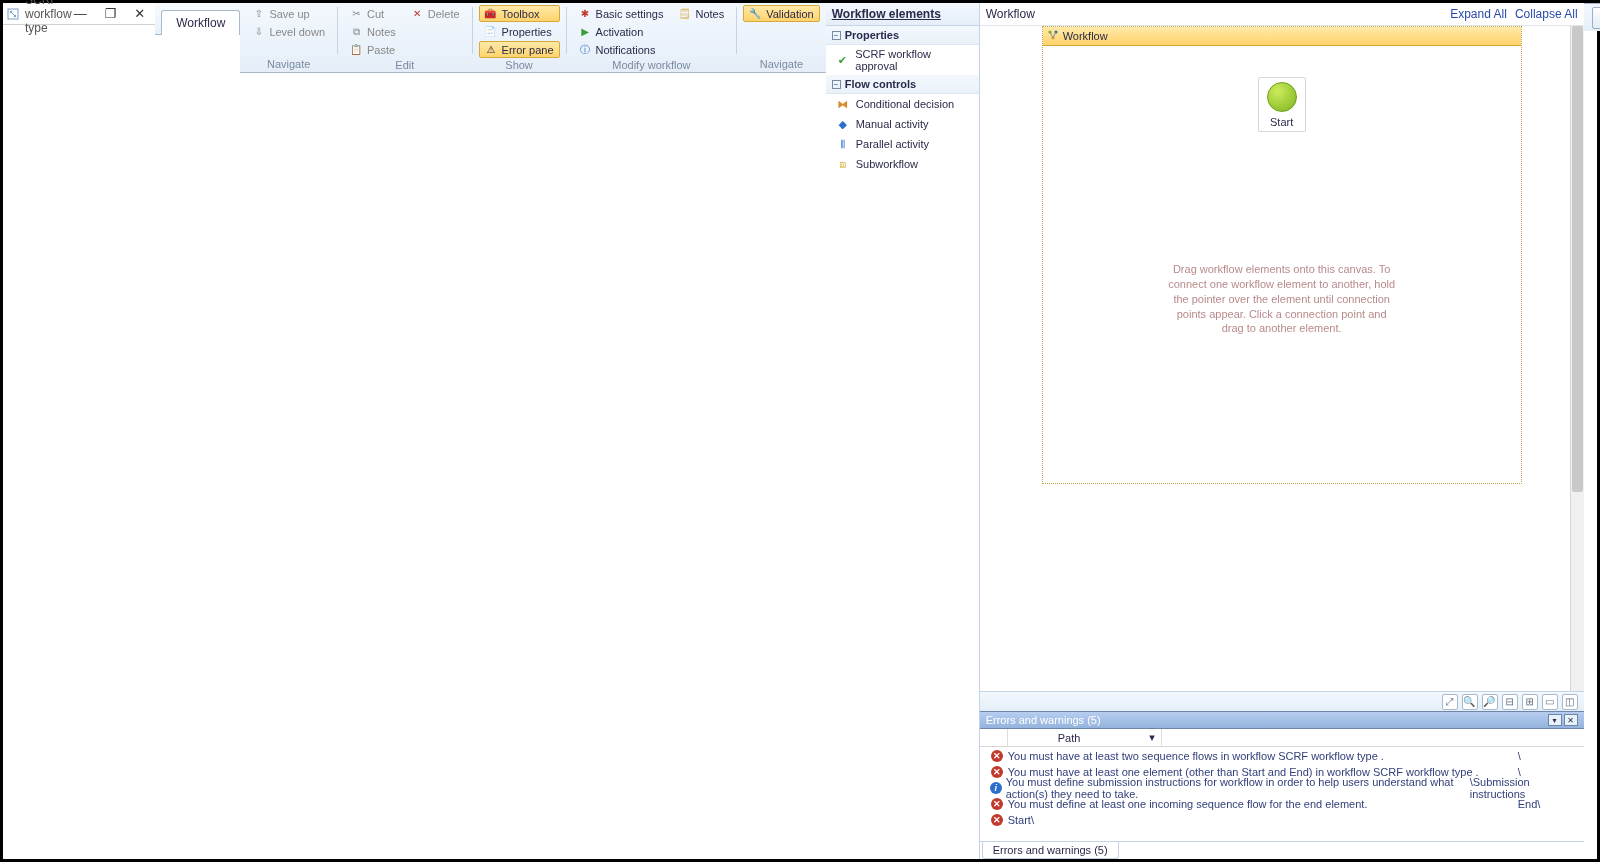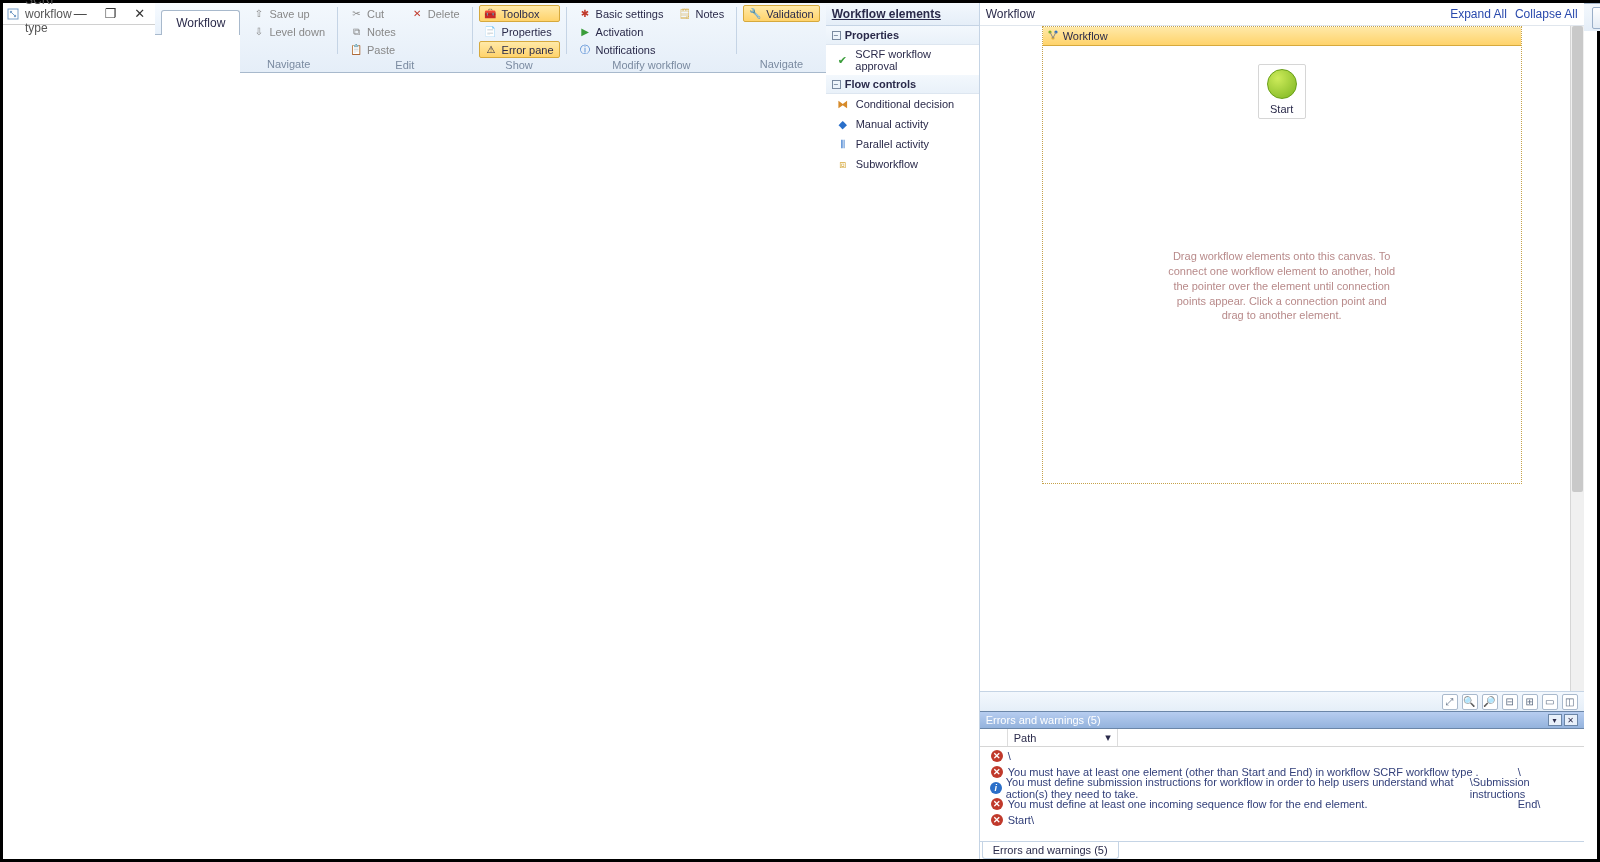--- a/index.html
+++ b/index.html
@@ -43,38 +43,38 @@
 .breadcrumb-row .crumb { color: #2a2a4a; font-size: 12px; }
 .breadcrumb-row .links { margin-left:auto; display:flex; gap:8px; }
 .breadcrumb-row .links a { color: #2a4aad; text-decoration: none; font-size: 12px; }
 
 .canvas-area { flex: 1; display:flex; justify-content:center; overflow:hidden; background:#fff; position:relative; }
 .canvas-scroll { position:absolute; right:0; top:0; bottom:0; width:14px; background:#f0f0f0; border-left:1px solid #d6d6d6; }
 .canvas-scroll .thumb { position:absolute; top:0; left:1px; right:1px; height:70%; background:#c9c9c9; border-radius:2px; }
 .workflow-box { margin-top: 0; width: 480px; height: 458px; border: 1px dotted #c6a24a; background:#fff; display:flex; flex-direction:column; }
 .workflow-box .wf-header { background: linear-gradient(#ffe9a8, #ffd36b); padding: 2px 4px; display:flex; align-items:center; gap:4px; border-bottom:1px solid #d6a93d; font-size:11px; color:#2a2a4a; }
 .workflow-box .wf-body { flex:1; display:flex; flex-direction:column; align-items:center; padding-top:18px; }
-.start-node { width:48px; border:1px solid #d6d6d6; background:#fff; border-radius:2px; display:flex; flex-direction:column; align-items:center; padding:4px 0 3px 0; gap:4px;}
+.start-node { width:48px; border:1px solid #d6d6d6; background:#fff; border-radius:2px; display:flex; flex-direction:column; align-items:center; padding:4px 0 3px 0; gap:4px;margin-top:13px;}
 .start-node .circle { width:30px; height:30px; border-radius:50%; background: radial-gradient(circle at 35% 30%, #cdeb5a, #7bb420); border:1px solid #6aa018;}
 .start-node .lbl { font-size:11px; color:#2a2a4a; }
 .hint { margin-top:130px; width:230px; text-align:center; color:#b88a8a; font-size:11px; line-height:1.35; }
 
 .zoom-bar { height:20px; background: linear-gradient(#f3f8fd, #e5eef8); border-top:1px solid #c5d4e5; display:flex; align-items:center; justify-content:flex-end; gap:4px; padding:0 6px; }
 .zoom-bar .zbtn { width:16px; height:16px; border:1px solid #a9b9cc; background:#fff; display:flex; align-items:center; justify-content:center; font-size:10px; color:#5a6a80; border-radius:2px;}
 
 
 .error-pane { border-top:1px solid #6b86a8; display:flex; flex-direction:column; height:148px; }
 .error-pane .ep-title { background: linear-gradient(#b7cdf0, #94b3dd); color:#fff; padding:2px 6px; font-size:12px; display:flex; align-items:center; border-bottom:1px solid #6b86a8;}
 .error-pane .ep-title .ep-ctrls { margin-left:auto; display:flex; gap:2px; }
 .error-pane .ep-title .ep-ctrls span { width:14px; height:12px; border:1px solid #6b86a8; background:#e8f0fa; font-size:8px; display:flex; align-items:center; justify-content:center; color:#2a2a4a;}
 .error-pane .ep-headers { display:flex; background:#fff; border-bottom:1px solid #d6d6d6; }
 .error-pane .ep-headers .col { padding:2px 6px; color:#2a2a4a; font-size:11px; border-right:1px solid #ddd;}
 .error-pane .ep-headers .spacer-col { width:28px; }
 .error-pane .ep-headers .desc-col { width:510px; }
-.error-pane .ep-headers .path-col { width:110px; display:inline-flex; justify-content:space-between; align-items:center;}
+.error-pane .ep-headers .path-col { width:110px; display:inline-flex; justify-content:space-between; align-items:center;margin-left:44px;}
 .error-pane .ep-body { flex:1; overflow:auto; padding:1px 0; }
 .error-pane .row { display:flex; align-items:center; padding:0 6px; height:16px; color:#33407a; font-size:11px;}
 .error-pane .row .ic { width:22px; display:flex; justify-content:center; }
 .error-pane .row .desc { width:510px; }
 .error-pane .row .path { }
 .error-pane .ep-tabs { border-top:1px solid #c5d4e5; padding:0; }
 .error-pane .ep-tabs .tab2 { display:inline-block; border:1px solid #c5d4e5; border-top:none; background:#fff; padding:2px 10px; font-size:11px; color:#2a2a4a; border-radius:0 0 3px 3px; margin-left:2px;}
 
 .ic-err { width:12px; height:12px; border-radius:50%; background:#c0392b; color:#fff; font-size:9px; display:flex; align-items:center; justify-content:center; font-weight:bold;}
 .ic-info { width:12px; height:12px; border-radius:50%; background:#2a6fc9; color:#fff; font-size:9px; display:flex; align-items:center; justify-content:center; font-weight:bold; font-style:italic;}
@@ -303,20 +303,21 @@
           <div class="col path-col">
               <span>Path</span>
               <span>▾</span>
             </div>
         </div>
         <div class="ep-body" id="ep-body">
             <div class="row">
               <span class="ic">
                 <span class="ic-err">✕</span>
               </span>
+              <span class="desc">You must have at least two sequence flows in workflow SCRF workflow type .</span>
               <span class="path">\</span>
             </div>
             <div class="row">
               <span class="ic">
                 <span class="ic-err">✕</span>
               </span>
               <span class="desc">You must have at least one element (other than Start and End) in workflow SCRF workflow type .</span>
               <span class="path">\</span>
             </div>
             <div class="row">

